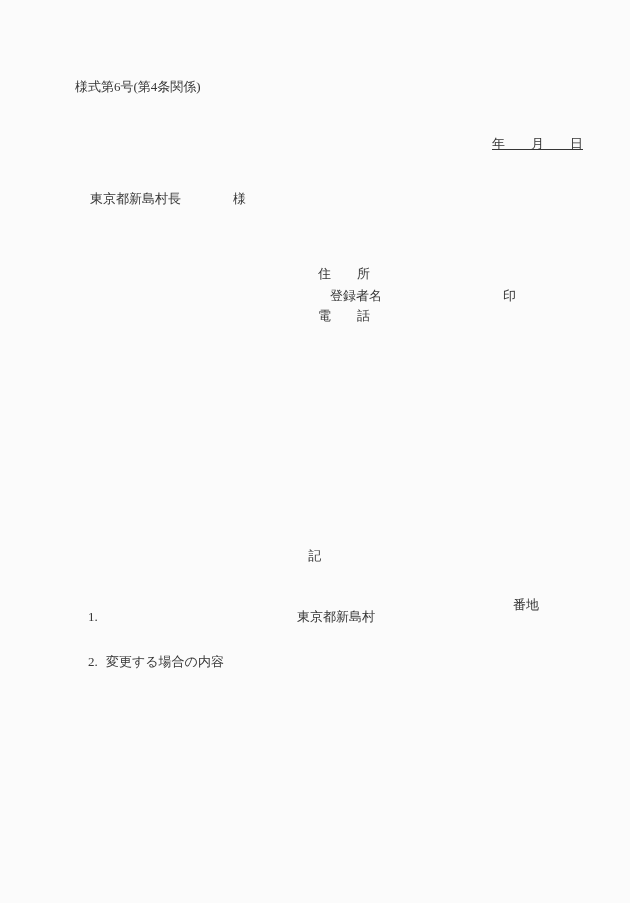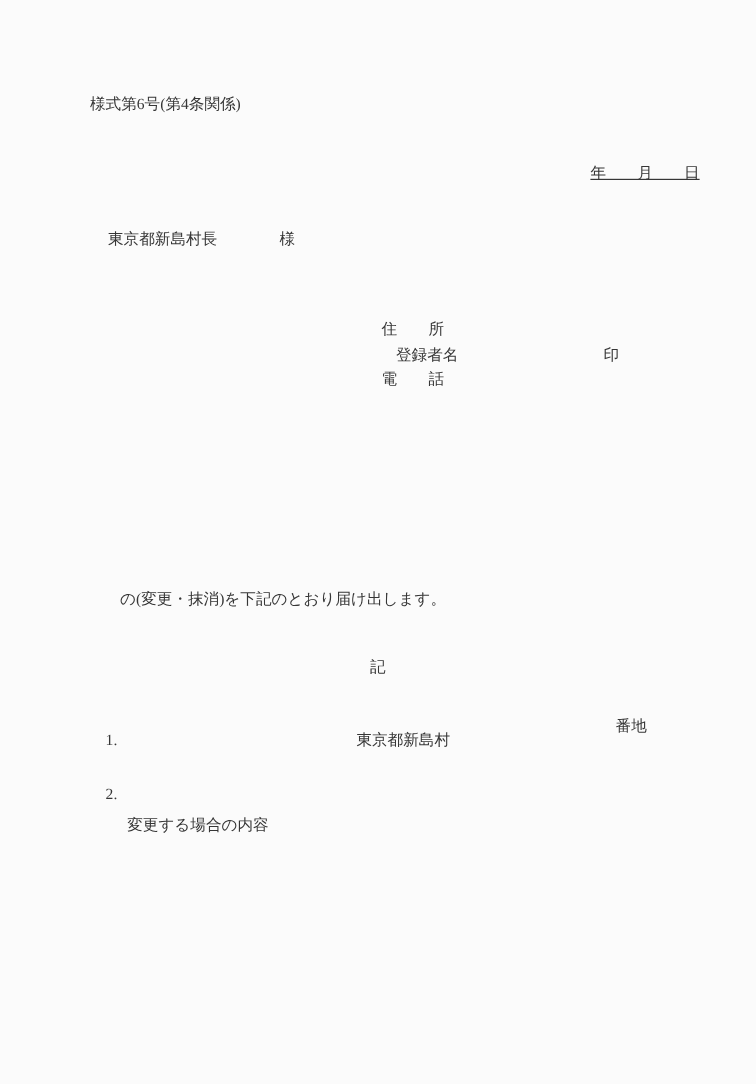--- a/index.html
+++ b/index.html
@@ -40,21 +40,21 @@
   .seal          { left: 503px; top: 289px; }
   .title         { top: 398px; }
   .body1         { left: 123px; top: 470px; }
   .body2         { left: 100px; top: 492px; }
   .record        { top: 549px; }
   .item1-num     { left: 88px;  top: 610px; }
   .item1-label   { left: 106px; top: 610px; }
   .item1-prefix  { left: 297px; top: 610px; }
   .item1-suffix  { left: 513px; top: 598px; }
   .item2-num     { left: 88px;  top: 655px; }
-  .item2-label   { left: 106px; top: 681px; }
+  .item2-label   { left: 106px; top: 655px; }
 </style>
 </head>
 <body>
 
 <div class="page">
 
   <div class="t form-number">様式第6号(第4条関係)</div>
 
   <div class="t date-line">年　　月　　日</div>
 
@@ -63,21 +63,20 @@
   <div class="t reg-address">住　　所</div>
 
   <div class="t reg-name">登録者名</div>
 
   <div class="t reg-phone">電　　話</div>
 
   <div class="t seal">印</div>
 
 
 
-  <div class="t body2">の(変更・抹消)を下記のとおり届け出します。</div>
 
   <div class="t centered record">記</div>
 
   <div class="t item1-num">1.</div>
 
 
   <div class="t item1-prefix">東京都新島村</div>
 
   <div class="t item1-suffix">番地</div>
 

